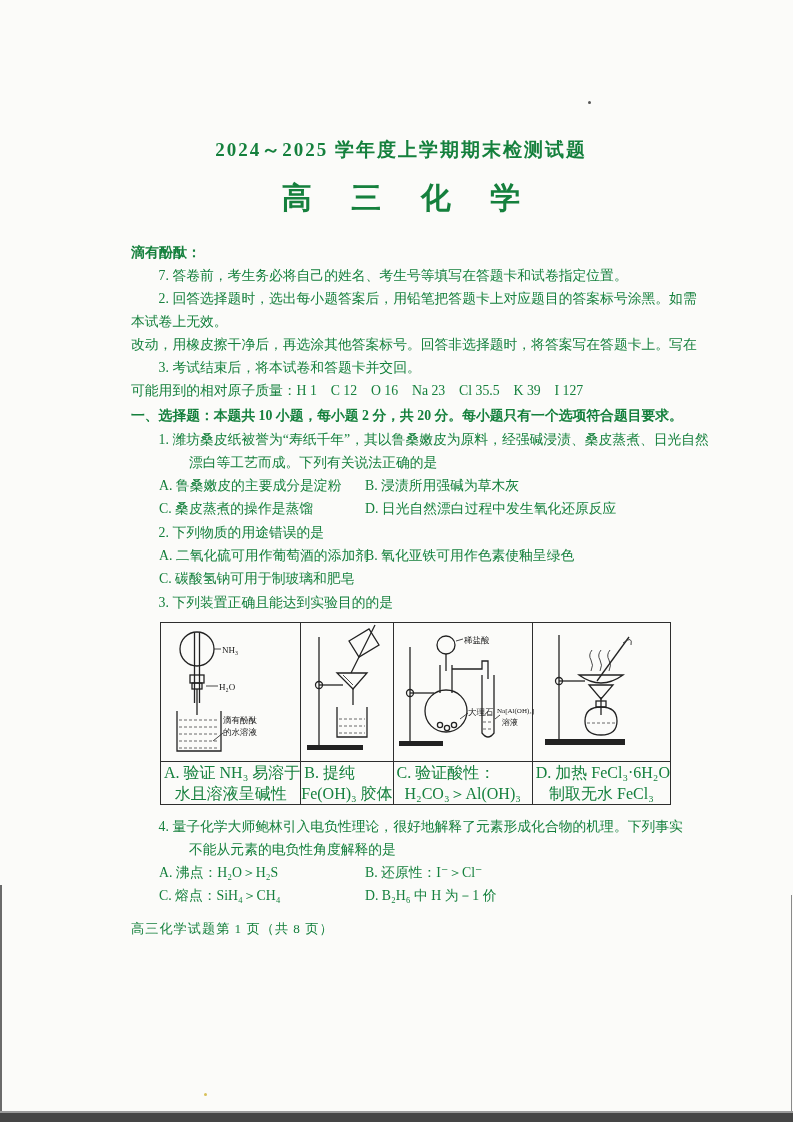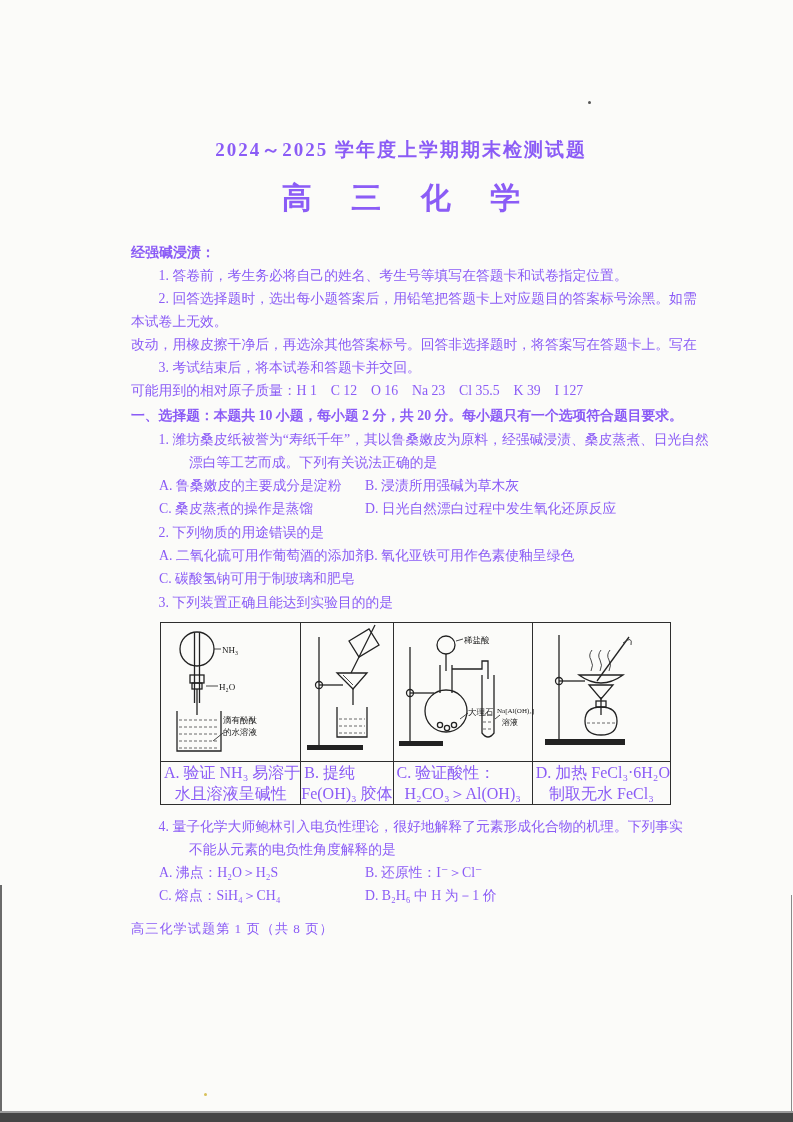--- a/index.html
+++ b/index.html
@@ -3,21 +3,21 @@
 <meta charset="utf-8">
 <style>
   html,body{margin:0;padding:0;background:#e8e8e8;}
   .page{
     position:relative;
     width:793px;height:1122px;
     margin:0 auto;
     background:#fbfbf9;
     overflow:hidden;
     font-family:"Liberation Serif","DejaVu Serif",serif;
-    color:#8b5cf6;
+    color:#15803d;
   }
   .content{
     position:absolute;left:131px;top:138px;width:540px;
     font-size:13.8px;line-height:23px;
   }
   .header-title{
     text-align:center;font-size:19px;font-weight:700;
     letter-spacing:2px;margin:0 0 18px 0;line-height:24px;
   }
   .subject-title{
@@ -67,22 +67,22 @@
 </head>
 <body>
 
 <div class="page">
 
   <div class="content">
 
     <div class="header-title">2024～2025 学年度上学期期末检测试题</div>
     <div class="subject-title">高 三 化 学</div>
 
-    <div class="notice-heading">经强碱浸渍：</div>
-    <div class="line ind1">1. 答卷前，考生务必将自己的姓名、考生号等填写在答题卡和试卷指定位置。</div>
+    <div class="notice-heading">滴有酚酞：</div>
+    <div class="line ind1">7. 答卷前，考生务必将自己的姓名、考生号等填写在答题卡和试卷指定位置。</div>
     <div class="line ind1">2. 回答选择题时，选出每小题答案后，用铅笔把答题卡上对应题目的答案标号涂黑。如需</div>
     <div class="line">本试卷上无效。</div>
     <div class="line">改动，用橡皮擦干净后，再选涂其他答案标号。回答非选择题时，将答案写在答题卡上。写在</div>
     <div class="line ind1">3. 考试结束后，将本试卷和答题卡并交回。</div>
 
     <div class="line">可能用到的相对原子质量：H 1　C 12　O 16　Na 23　Cl 35.5　K 39　I 127</div>
     <div class="sec-title">一、选择题：本题共 10 小题，每小题 2 分，共 20 分。每小题只有一个选项符合题目要求。</div>
 
     <div class="q-block">
       <div class="line ind1">1. 潍坊桑皮纸被誉为“寿纸千年”，其以鲁桑嫩皮为原料，经强碱浸渍、桑皮蒸煮、日光自然</div>

